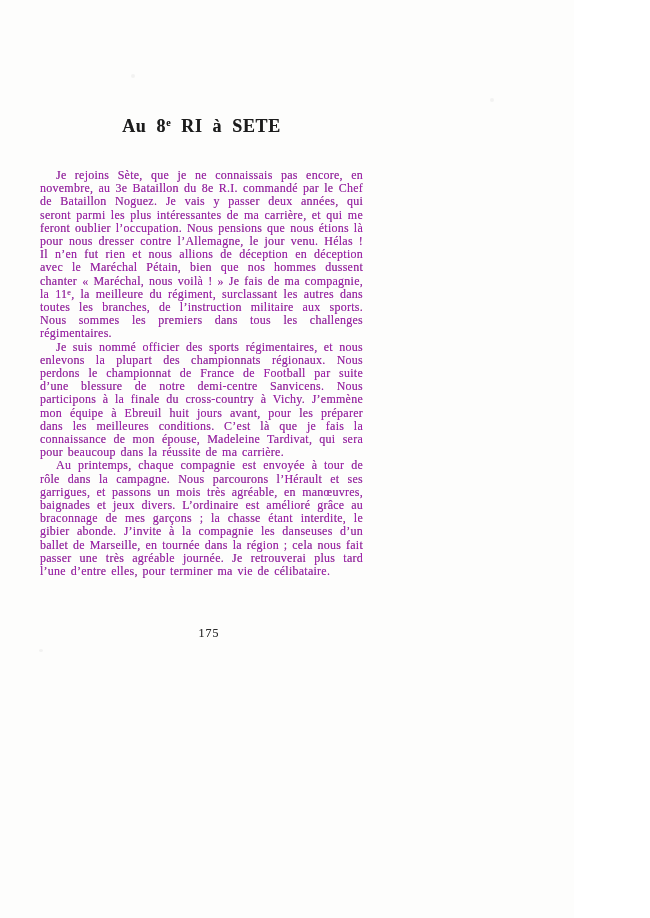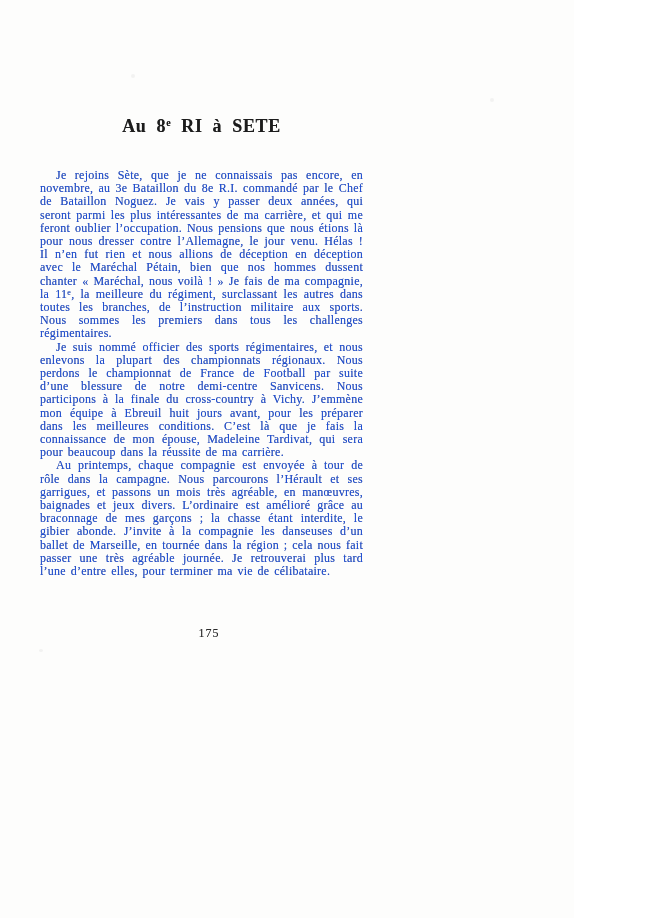--- a/index.html
+++ b/index.html
@@ -31,21 +31,21 @@
     letter-spacing: 0.6px;
     word-spacing: 5px;
     text-shadow: 0 0 0.6px rgba(30,30,30,0.55);
   }
   .doc-title sup {
     font-size: 10px;
     vertical-align: 6px;
     line-height: 0;
   }
   .body-text {
-    color: #1d4ed8;
+    color: #a21caf;
     font-size: 12px;
     line-height: 13.2px;
     text-align: justify;
     letter-spacing: 0.25px;
     word-spacing: 1.5px;
     text-shadow: 0 0 0.5px rgba(40,40,40,0.5);
   }
   .body-text p.para {
     margin: 0;
     text-indent: 16px;

